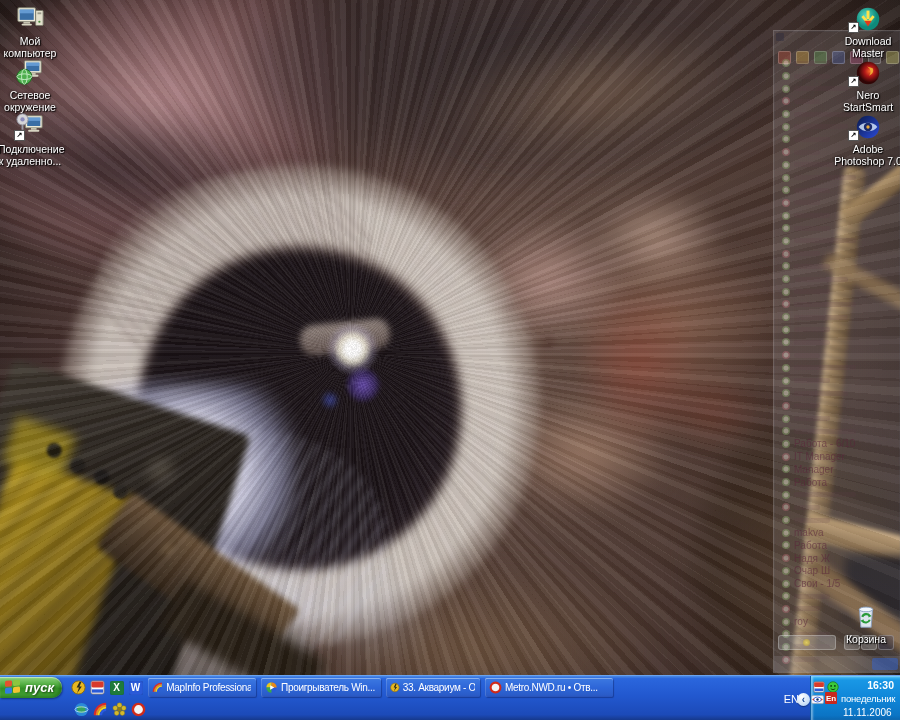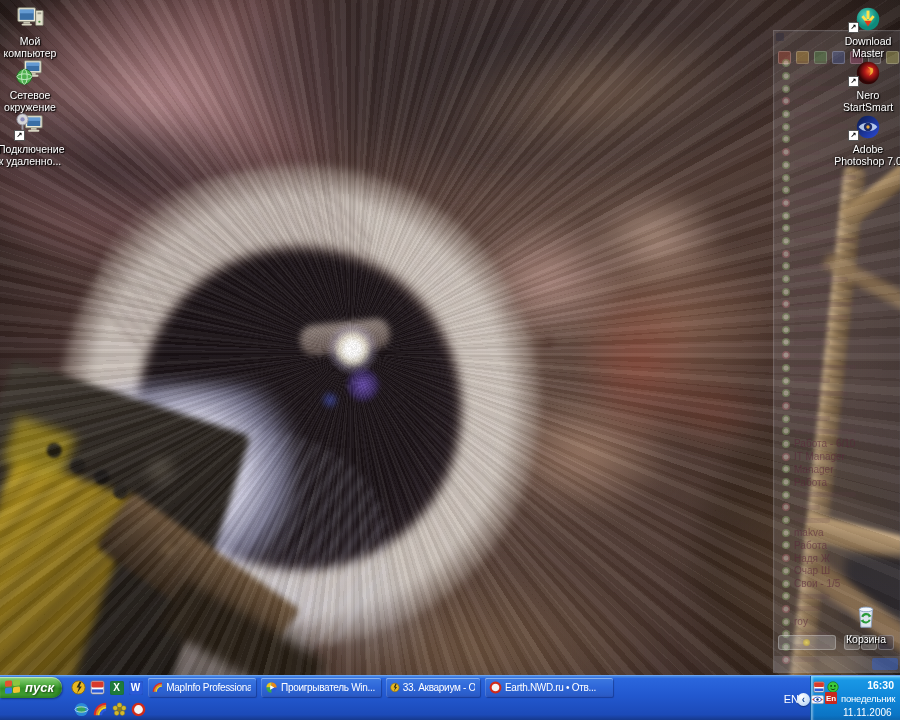--- a/index.html
+++ b/index.html
@@ -592,21 +592,21 @@
         <svg width="13" height="13" viewBox="0 0 16 16">
             <circle cx="8" cy="8" r="7" fill="#e8b820" stroke="#8a6a10"></circle>
             <path d="M9 2 L6 8 H8.5 L6.5 14 L11.5 7 H9 L11 2 Z" fill="#2a2a1a"></path>
           </svg>
         <span>33. Аквариум - Очар...</span>
       </div>
       <div class="tbtn" style="width:128px">
         <svg width="13" height="13" viewBox="0 0 16 16">
             <circle cx="8" cy="8" r="6" fill="#f4f4f4" stroke="#d02a1a" stroke-width="2.6"></circle>
           </svg>
-        <span>Earth.NWD.ru • Отв...</span>
+        <span>Metro.NWD.ru • Отв...</span>
       </div>
     </div>
 
     <span class="lang">EN</span>
     <div class="chev">‹</div>
 
     <div class="tray">
       <div class="t-ico" style="left:2px;top:3px">
         <svg width="12" height="12" viewBox="0 0 16 16">
             <rect x="1" y="1" width="14" height="14" rx="2" fill="#fff" stroke="#667"></rect>

